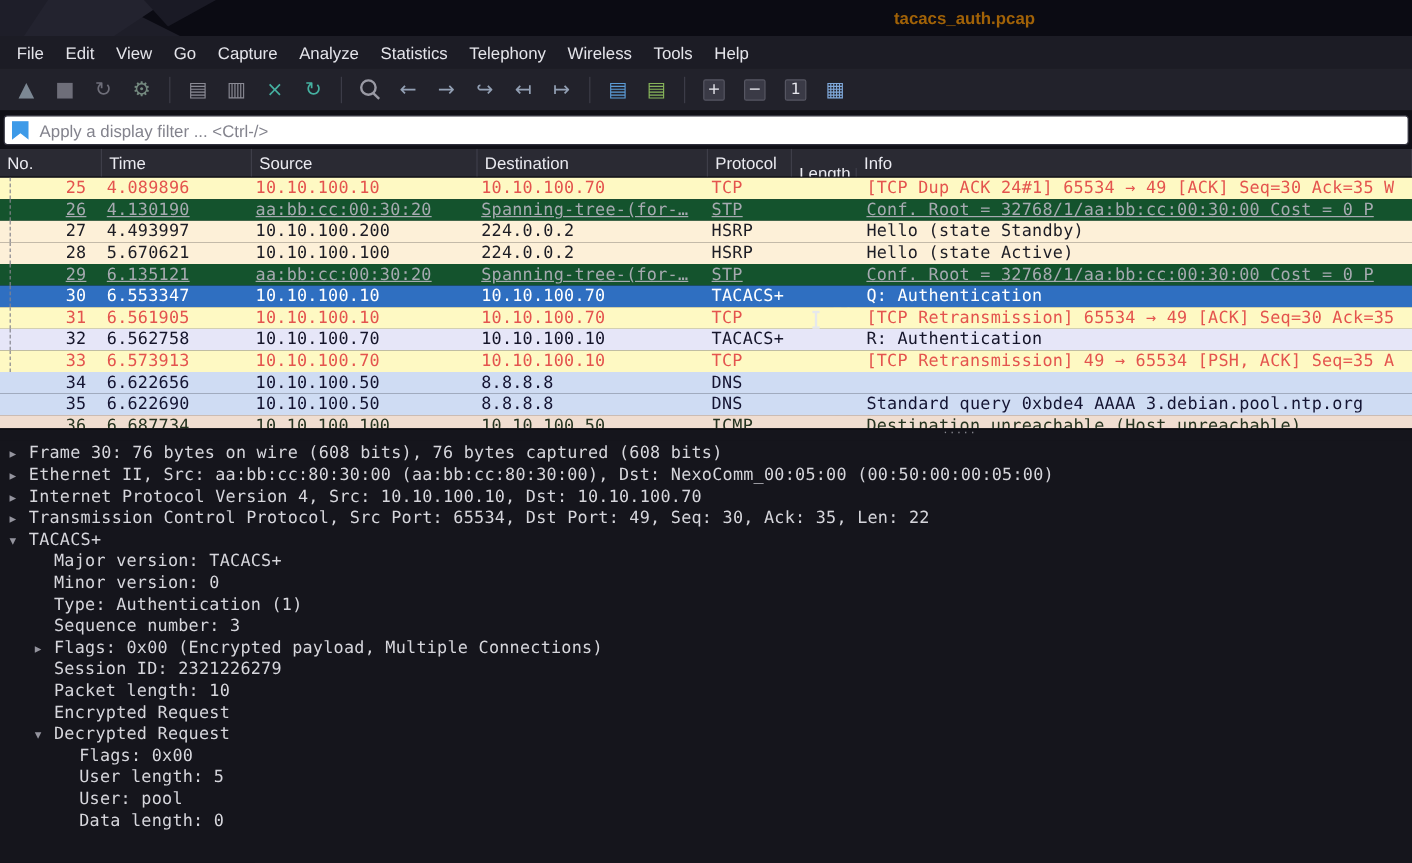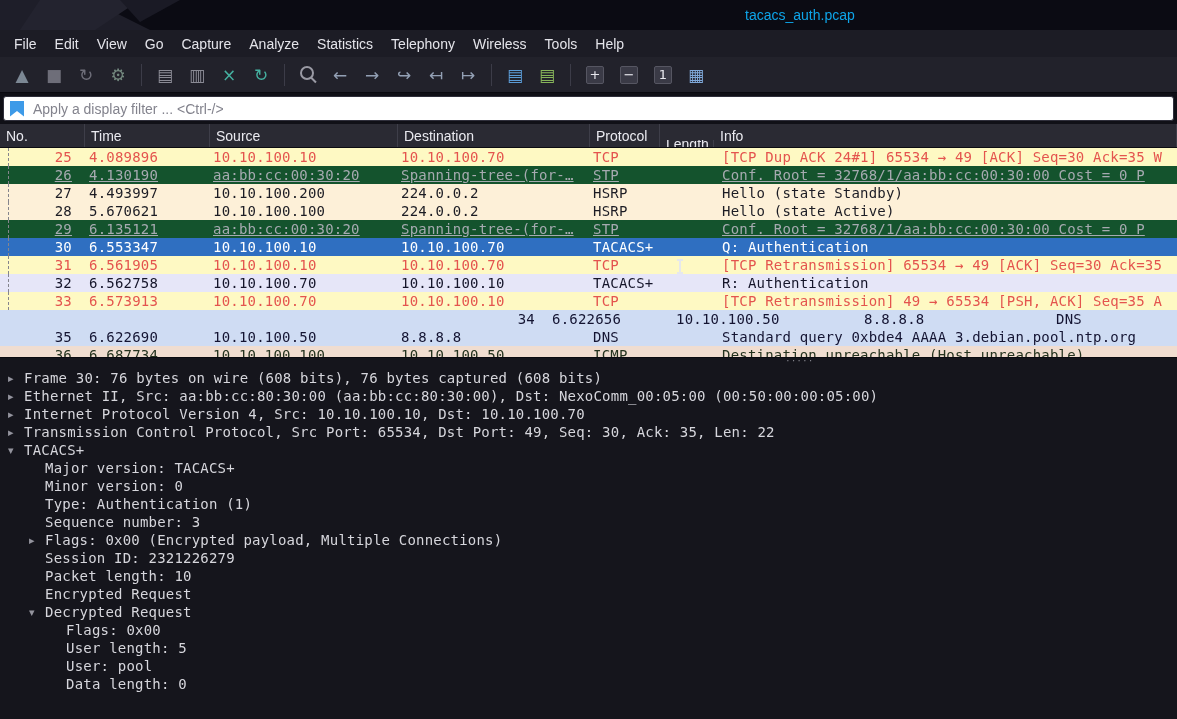--- a/index.html
+++ b/index.html
@@ -7,21 +7,21 @@
   body {
     width:1177px; height:719px; overflow:hidden;
     background:#15151c;
     font-family:"Liberation Sans", sans-serif;
   }
   .window { position:relative; width:1177px; height:719px; background:#15151c; }
 
   
   .titlebar { position:relative; height:30px; background:#0b0b13; overflow:hidden; }
   .deco { position:absolute; left:0; top:0; width:220px; height:30px; }
-  .title { position:absolute; left:745px; top:7px; color:#0ea5e9; font-size:14px; font-weight:normal; }
+  .title { position:absolute; left:745px; top:7px; color:#a16207; font-size:14px; font-weight:bold; }
 
   
   .menubar { height:27px; background:#1c1c25; display:flex; align-items:center; padding-left:5px; }
   .menu-item { color:#e4e4ea; font-size:14px; padding:4px 9px; border-radius:3px; cursor:default; }
 
   
   .toolbar { height:36px; background:#22222b; border-bottom:1px solid #0a0a10; display:flex; align-items:center; padding-left:6px; }
   .tb-icon { width:26px; height:26px; margin:0 3px; display:flex; align-items:center; justify-content:center;
              font-size:17px; font-family:"DejaVu Sans", sans-serif; }
   .tb-icon.boxed { width:18px; height:18px; background:#3a3a46; border:1px solid #565662; border-radius:2px;
@@ -64,21 +64,21 @@
   .prow .c-dst  { padding-left:3px; }
   .prow .c-proto{ padding-left:3px; }
   .prow .c-len  { text-align:right; padding-right:3px; }
   .prow .c-info { padding-left:8px; }
 
   .style-bad-tcp    { background:#fef9c3; color:#e4544e; }
   .style-broadcast  { background:#14532d; color:#a6aab0;text-decoration:underline; }
   .style-routing    { background:#fdf0d8; color:#1c1c24; }
   .style-selected   { background:#2f6fc1; color:#ffffff; }
   .style-tacacs     { background:#e6e6f8; color:#15152a; }
-  .style-udp        { background:#cfdcf3; color:#141432;justify-content:flex-end; }
+  .style-udp        { background:#cfdcf3; color:#141432; }
   .style-icmp-error { background:#f0ddd0; color:#25331f; }
 
   .rel { display:none; position:absolute; left:8px; top:0; bottom:0; width:0;
          border-left:1px dashed #85858d; }
   .prow.related .rel { display:block; }
 
   
   .splitter { position:relative; height:10px; background:#15151c; border-top:1px solid #0a0a10; }
   .splitter-dots { position:absolute; left:786px; top:-4px; color:#8a8a92; font-size:11px; letter-spacing:2px; }
 

